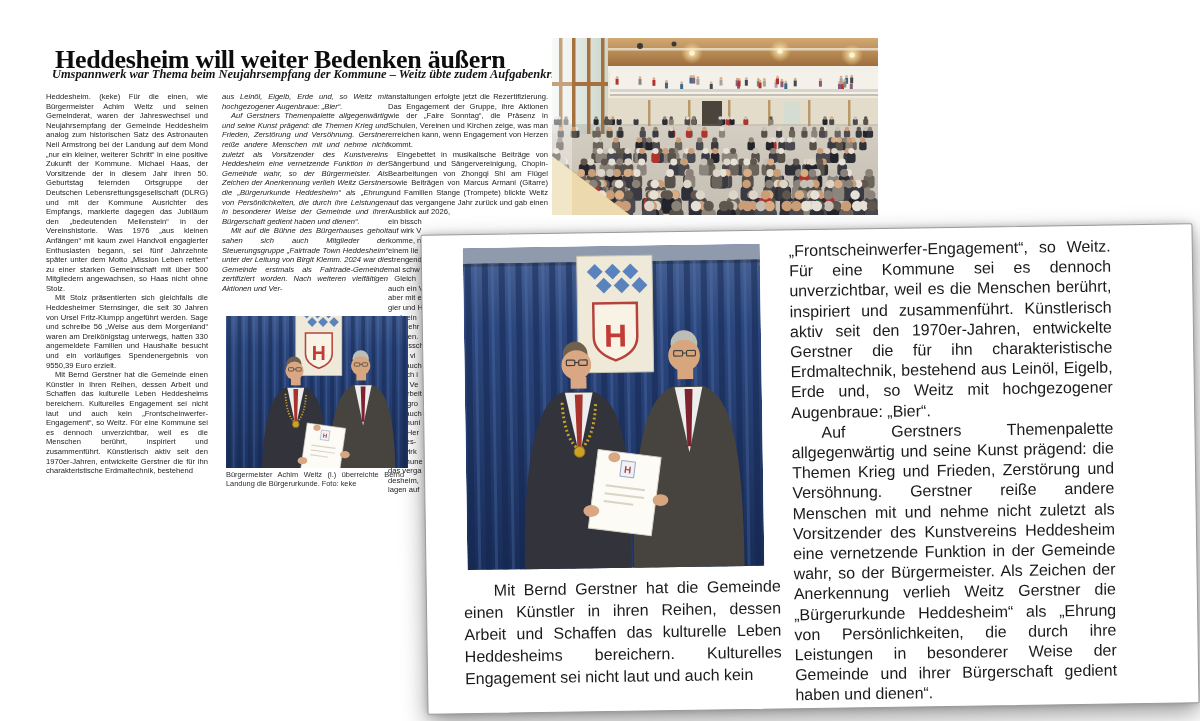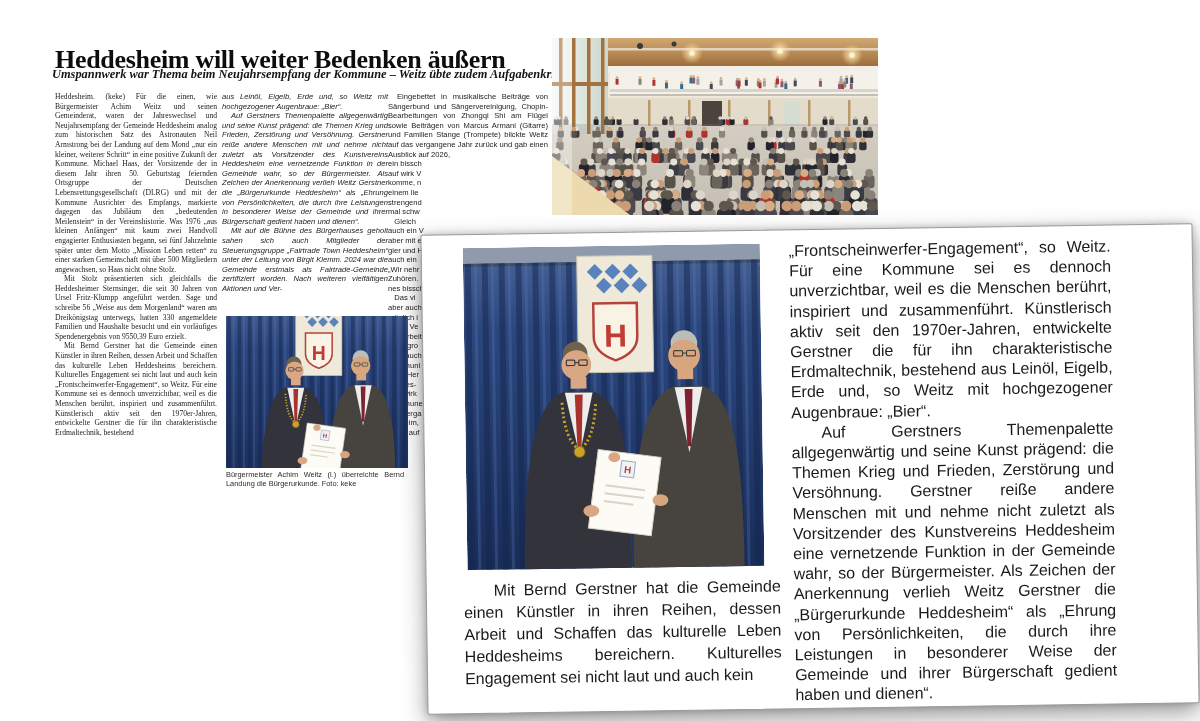--- a/index.html
+++ b/index.html
@@ -14,21 +14,21 @@
   }
   .subheadline{
     position:absolute;left:52px;top:67px;width:496px;text-align:center;
     font-family:"Liberation Serif",serif;font-style:italic;font-weight:bold;
     font-size:12.4px;color:#141414;white-space:nowrap;
   }
   .col{position:absolute;top:92px;font-size:7.6px;line-height:9.6px;
     text-align:justify;color:#222;}
   .col p{margin:0;text-indent:9px;}
   .col p.noindent{text-indent:0;}
-  #col1{left:55px;width:162px;font-family:Liberation Serif, serif;}
+  #col1{left:46px;width:162px;}
   #col2{left:222px;width:166px;font-style:italic;}
   #col3{left:388px;width:160px;}
   .frag-block div{white-space:pre;overflow:hidden;}
   .photo-small{position:absolute;left:226px;top:316px;width:182px;height:152px;}
   .photo-small svg,.photo-large svg,.photo-audience svg{display:block;width:100%;height:100%;}
   .caption-small{
     position:absolute;left:226px;top:470px;width:178px;
     font-size:7.4px;line-height:9.2px;color:#2a2a2a;text-align:justify;
   }
   .photo-audience{position:absolute;left:552px;top:38px;width:326px;height:177px;}
@@ -174,20 +174,21 @@
   <p>Mit Bernd Gerstner hat die Gemeinde einen Künstler in ihren Reihen, dessen Arbeit und Schaffen das kulturelle Leben Heddesheims bereichern. Kulturelles Engagement sei nicht laut und auch kein „Frontscheinwerfer-Engagement“, so Weitz. Für eine Kommune sei es dennoch unverzichtbar, weil es die Menschen berührt, inspiriert und zusammenführt. Künstlerisch aktiv seit den 1970er-Jahren, entwickelte Gerstner die für ihn charakteristische Erdmaltechnik, bestehend</p>
 </div>
 
 <div class="col" id="col2">
   <p class="noindent">aus Leinöl, Eigelb, Erde und, so Weitz mit hochgezogener Augenbraue: „Bier“.</p>
   <p>Auf Gerstners Themenpalette allgegenwärtig und seine Kunst prägend: die Themen Krieg und Frieden, Zerstörung und Versöhnung. Gerstner reiße andere Menschen mit und nehme nicht zuletzt als Vorsitzender des Kunstvereins Heddesheim eine vernetzende Funktion in der Gemeinde wahr, so der Bürgermeister. Als Zeichen der Anerkennung verlieh Weitz Gerstner die „Bürgerurkunde Heddesheim“ als „Ehrung von Persönlichkeiten, die durch ihre Leistungen in besonderer Weise der Gemeinde und ihrer Bürgerschaft gedient haben und dienen“.</p>
   <p>Mit auf die Bühne des Bürgerhauses geholt sahen sich auch Mitglieder der Steuerungsgruppe „Fairtrade Town Heddesheim“ unter der Leitung von Birgit Klemm. 2024 war die Gemeinde erstmals als Fairtrade-Gemeinde zertifiziert worden. Nach weiteren vielfältigen Aktionen und Ver-</p>
 </div>
 
 <div class="col" id="col3">
+  <p class="noindent">anstaltungen erfolgte jetzt die Rezertifizierung. Das Engagement der Gruppe, ihre Aktionen wie der „Faire Sonntag“, die Präsenz in Schulen, Vereinen und Kirchen zeige, was man erreichen kann, wenn Engagement von Herzen kommt.</p>
   <p>Eingebettet in musikalische Beiträge von Sängerbund und Sängervereinigung, Chopin-Bearbeitungen von Zhongqi Shi am Flügel sowie Beiträgen von Marcus Armani (Gitarre) und Familien Stange (Trompete) blickte Weitz auf das vergangene Jahr zurück und gab einen Ausblick auf 2026,</p>
   <div class="frag-block">
       <div>ein bissch</div>
       <div>auf wirk V</div>
       <div>komme, n</div>
       <div>einem lie</div>
       <div>strengend</div>
       <div>mal schw</div>
       <div>   Gleich</div>
       <div>auch ein V</div>

